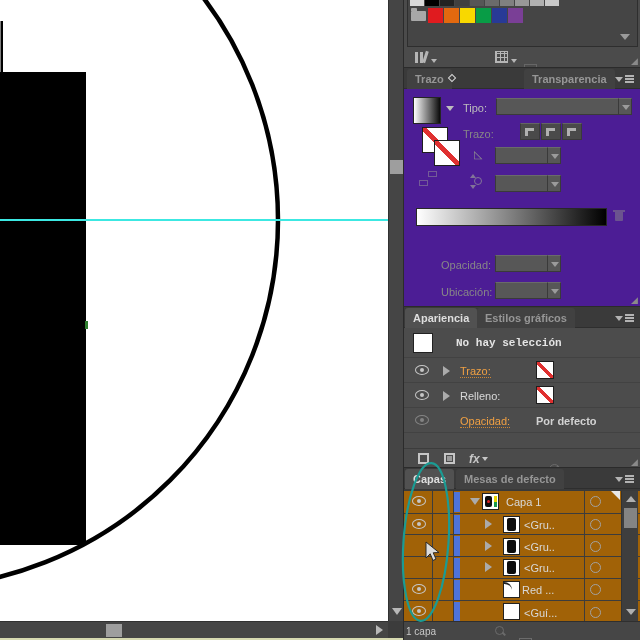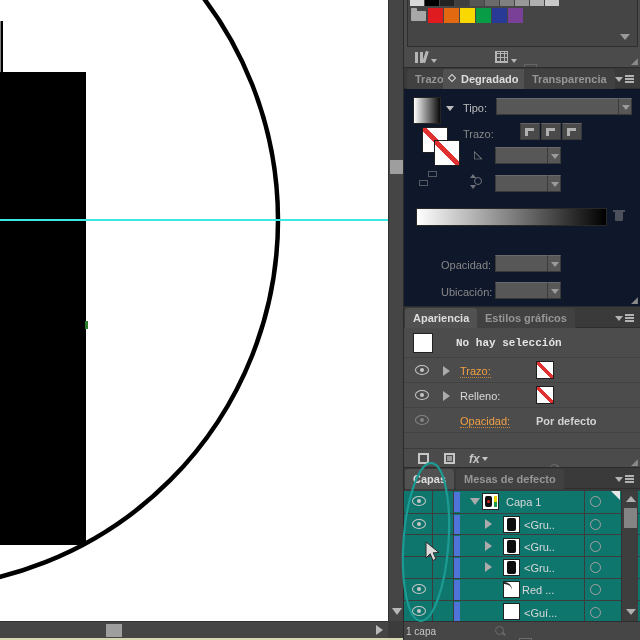--- a/index.html
+++ b/index.html
@@ -69,21 +69,21 @@
   .ic-folder{width:15px;height:10px;background:#a8a8a8;position:relative;border-radius:1px;}
   .ic-folder::before{content:'';position:absolute;left:0;top:-3px;width:6px;height:3px;background:#a8a8a8;border-radius:1px 1px 0 0;}
   .ic-page{width:11px;height:12px;background:#9d9d9d;position:relative;}
   .ic-page::before{content:'';position:absolute;right:0;top:0;border-left:4px solid transparent;border-top:4px solid #454545;}
   .ic-trash{width:12px;height:12px;position:relative;}
   .ic-trash::before{content:'';position:absolute;left:2px;top:3px;width:8px;height:9px;background:#8a8a8a;border-radius:0 0 1px 1px;}
   .ic-trash::after{content:'';position:absolute;left:0;top:1px;width:12px;height:1.5px;background:#8a8a8a;}
   .dim-ic{opacity:.5;}
 
   
-  #grad-body{position:absolute;left:0;top:21px;width:237px;height:218px;background:#0f172a;}
+  #grad-body{position:absolute;left:0;top:21px;width:237px;height:218px;background:#4c1d95;}
   #grad-thumb{position:absolute;left:9px;top:8px;width:28px;height:27px;border:1px solid #242424;background:linear-gradient(to right,#fff,#0a0a0a);}
   #grad-thumb-arr{position:absolute;left:42px;top:17px;border-left:4px solid transparent;border-right:4px solid transparent;border-top:5px solid #bdbdbd;}
   .gnone{position:absolute;width:26px;height:26px;}
   #grad-rev{position:absolute;left:15px;top:82px;width:18px;height:15px;opacity:.5;}
   #grad-rev i{position:absolute;right:0;top:0;width:9px;height:6px;border:1px solid #9a9a9a;}
   #grad-rev b{position:absolute;left:0;bottom:0;width:9px;height:6px;border:1px solid #9a9a9a;}
   .gbtn{position:absolute;top:34px;width:20px;height:17px;background:#4a4a4a;border:1px solid #3a3a3a;border-top-color:#646464;}
   .gbtn i{position:absolute;left:4px;top:4px;width:9px;height:8px;border-left:3px solid #b0b0b0;border-top:3px solid #b0b0b0;}
   .ang-ic{position:absolute;font-size:11px;color:#8f8f8f;}
   #asp-ic{position:absolute;left:66px;top:86px;width:12px;height:13px;opacity:.7;}
@@ -102,21 +102,21 @@
   .ic-sq-fill::after{content:'';position:absolute;left:1px;top:1px;width:5px;height:5px;background:#9a9a9a;}
   .fx{position:absolute;font-size:12px;font-style:italic;font-weight:bold;color:#c6c6c6;}
   .fx::after{content:'';display:inline-block;margin-left:2px;vertical-align:2px;border-left:3px solid transparent;border-right:3px solid transparent;border-top:4px solid #c6c6c6;}
   .ic-slash{width:11px;height:11px;border:1.5px solid #8a8a8a;border-radius:50%;position:relative;}
   .ic-slash::after{content:'';position:absolute;left:-1px;top:4px;width:11px;height:1.5px;background:#8a8a8a;transform:rotate(-45deg);}
   .ic-dup{width:12px;height:11px;position:relative;}
   .ic-dup::before{content:'';position:absolute;left:0;bottom:0;width:7px;height:7px;border:1px solid #8a8a8a;}
   .ic-dup::after{content:'';position:absolute;right:0;top:0;width:7px;height:7px;background:#8a8a8a;}
 
   
-  #lay-rows{position:absolute;left:0;top:23px;width:237px;height:130px;background:#0f766e;}
+  #lay-rows{position:absolute;left:0;top:23px;width:237px;height:130px;background:#a16207;}
   .lrow{position:absolute;left:0;width:237px;height:21px;border-top:1px solid #3c3c3c;}
   .lay-col{position:absolute;top:0;bottom:0;width:1px;background:#3c3c3c;}
   .bluebar{position:absolute;left:50px;top:1px;width:6px;height:20px;}
   .lthumb{position:absolute;left:99px;top:2px;width:17px;height:17px;background:#fff;border:1px solid #222;}
   .lname{position:absolute;font-size:11px;color:#d8d8d8;white-space:nowrap;}
   #lay-scroll{position:absolute;left:217px;top:0;bottom:0;width:17px;background:#3e3e3e;border-left:1px solid #333;}
   #lay-thumbbar{position:absolute;left:2px;top:17px;width:13px;height:20px;background:#848484;}
   #lay-status{position:absolute;left:0;top:153px;width:237px;height:20px;background:#464646;border-top:1px solid #2f2f2f;}
   .ic-mag{width:12px;height:12px;position:relative;}
   .ic-mag::before{content:'';position:absolute;left:1px;top:1px;width:7px;height:7px;border:1.5px solid #8f8f8f;border-radius:50%;}
@@ -183,21 +183,20 @@
       <div class="tb-ic ic-folder" style="left:143px;top:6px;"></div>
       <div class="tb-ic ic-page" style="left:169px;top:3px;"></div>
       <div class="tb-ic ic-trash dim-ic" style="left:197px;top:3px;"></div>
       <div class="grip" style="right:3px;bottom:1px;">◢</div>
     </div>
   </div>
 
   <div class="panel" style="top:67px;height:239px;border-top:1px solid #2b2b2b;">
     <div class="tabbar">
       <div class="tab" style="left:3px;">Trazo</div>
-      <div class="tab on" style="left:39px;padding-left:18px;">Degradado</div>
       <div style="position:absolute;left:45px;top:7px;width:6px;height:6px;border:1px solid #d8d8d8;transform:rotate(45deg);"></div>
       <div class="tab" style="left:120px;">Transparencia</div>
       <div class="pmenu" style="right:5px;">
           <i></i>
           <b></b>
         </div>
     </div>
     <div id="grad-body">
       <div id="grad-thumb"></div>
       <div id="grad-thumb-arr"></div>

